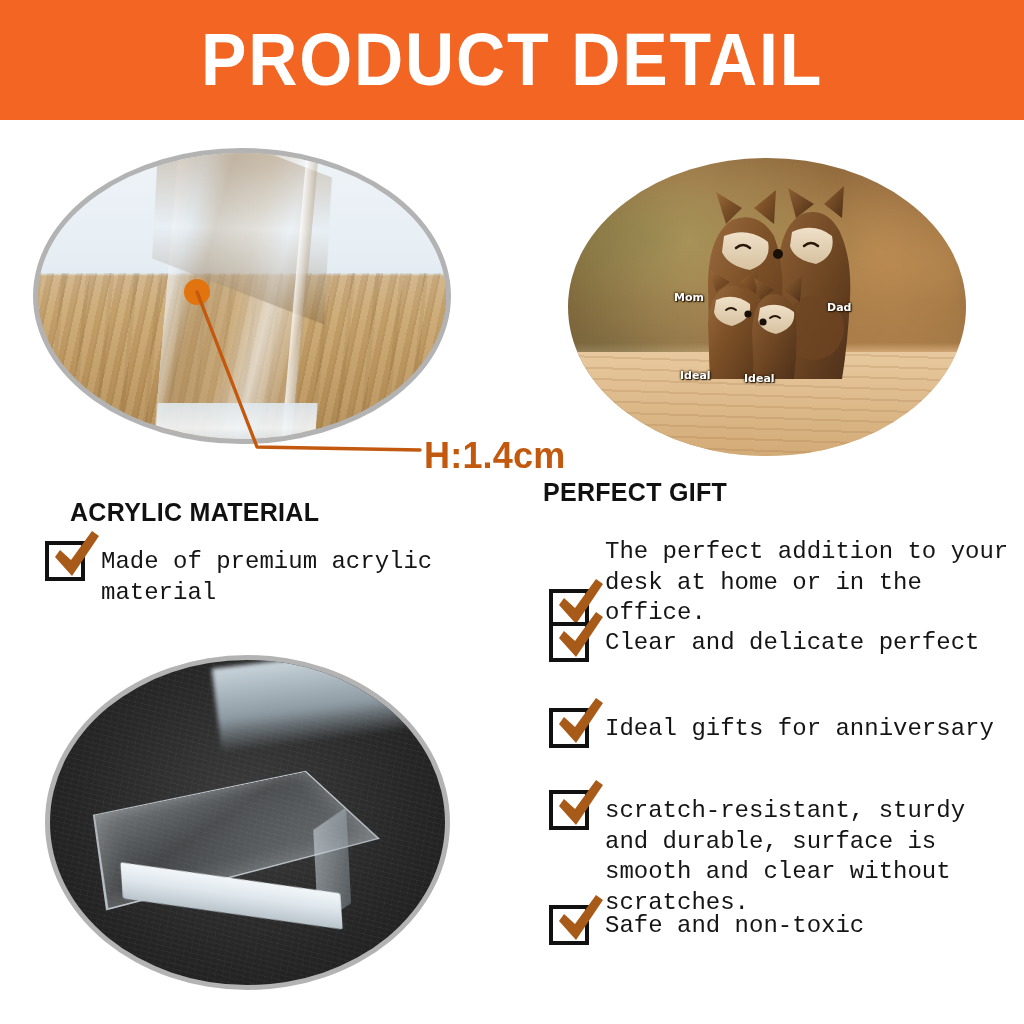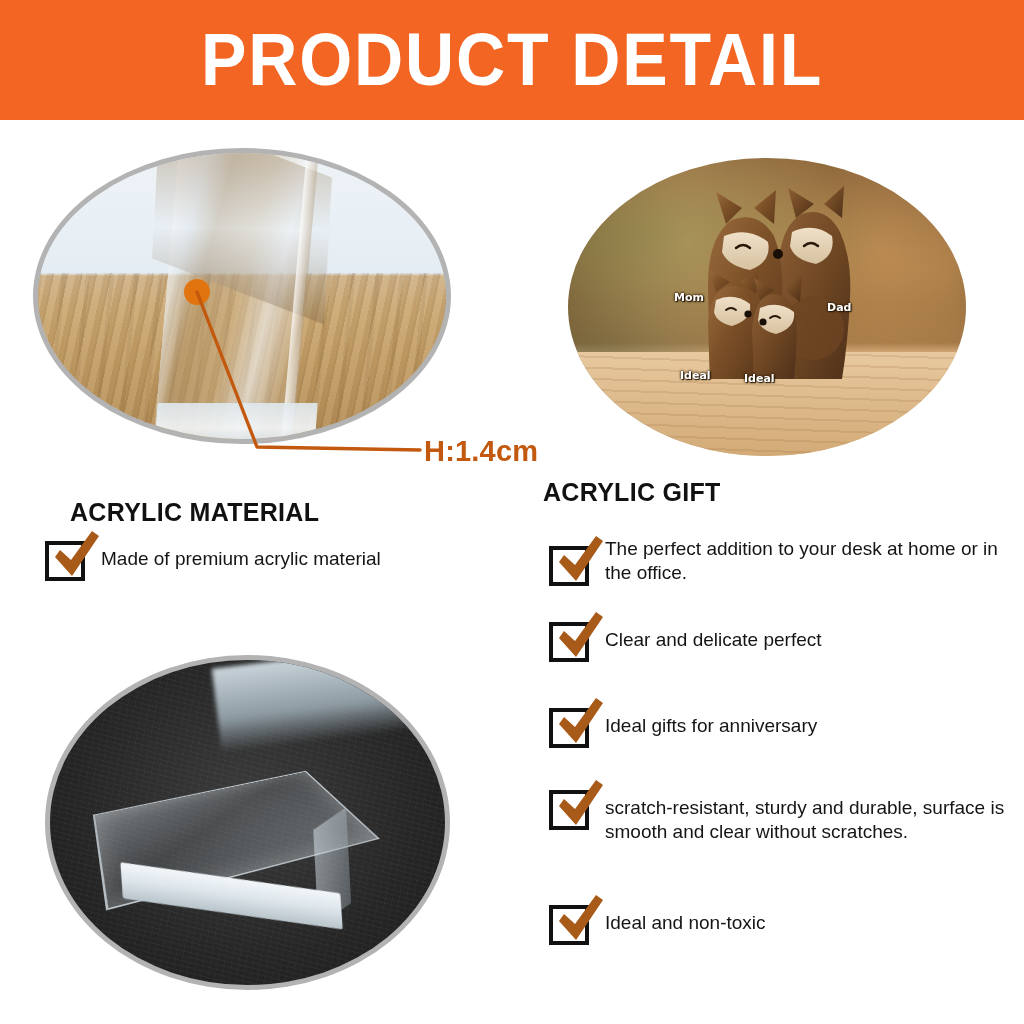--- a/index.html
+++ b/index.html
@@ -225,22 +225,22 @@
     background: #ffffff;
     margin-right: 16px;
   }
   .checkbox svg {
     position: absolute;
     left: -2px; top: -15px;
     width: 56px; height: 54px;
     overflow: visible;
   }
   .bullet-text {
-    font-family: Liberation Sans, sans-serif;
-    font-size: 19px;
+    font-family: Liberation Mono, monospace;
+    font-size: 24px;
     line-height: 1.28;
     color: #151515;
     padding-top: 6px;
   }
 
   #bullet-acrylic-1 { left: 45px;  top: 541px; width: 470px; }
   #bullet-gift-1    { left: 549px; top: 531px; width: 462px; align-items: flex-end; }
   #bullet-gift-2    { left: 549px; top: 622px; width: 462px; }
   #bullet-gift-3    { left: 549px; top: 708px; width: 462px; }
   #bullet-gift-4    { left: 549px; top: 790px; width: 462px; }
@@ -251,21 +251,21 @@
     position: absolute;
     left: 0; top: 0;
     width: 1024px; height: 1024px;
     pointer-events: none;
   }
   #callout-label {
     position: absolute;
     left: 424px; top: 435px;
     font-family: "Liberation Sans", sans-serif;
     font-weight: 700;
-    font-size: 29px;
+    font-size: 36px;
     color: #c2590f;
     white-space: nowrap;
     letter-spacing: 0.2px;
   }
 </style>
 </head>
 <body>
 
 <div class="banner">
   <div class="banner-title">PRODUCT DETAIL</div>
@@ -358,21 +358,21 @@
 
 <div class="bullet" id="bullet-acrylic-1">
   <span class="checkbox">
     <svg viewBox="0 0 56 54">
       <path d="M8 27 L13 20 L24 30 L45 1 L52 6 L25 46 Z" fill="#a85a18"></path>
     </svg>
   </span>
   <span class="bullet-text">Made of premium acrylic material</span>
 </div>
 
-<h2 class="section-heading" id="heading-gift">ACRYLIC GIFT</h2>
+<h2 class="section-heading" id="heading-gift">PERFECT GIFT</h2>
 
 <div class="bullet" id="bullet-gift-1">
   <span class="checkbox">
     <svg viewBox="0 0 56 54">
       <path d="M8 27 L13 20 L24 30 L45 1 L52 6 L25 46 Z" fill="#a85a18"></path>
     </svg>
   </span>
   <span class="bullet-text">The perfect addition to your desk at home or in the office.</span>
 </div>
 
@@ -402,14 +402,14 @@
   </span>
   <span class="bullet-text">scratch-resistant, sturdy and durable, surface is smooth and clear without scratches.</span>
 </div>
 
 <div class="bullet" id="bullet-gift-5">
   <span class="checkbox">
     <svg viewBox="0 0 56 54">
       <path d="M8 27 L13 20 L24 30 L45 1 L52 6 L25 46 Z" fill="#a85a18"></path>
     </svg>
   </span>
-  <span class="bullet-text">Ideal and non-toxic</span>
+  <span class="bullet-text">Safe and non-toxic</span>
 </div>
 
 </body></html>

